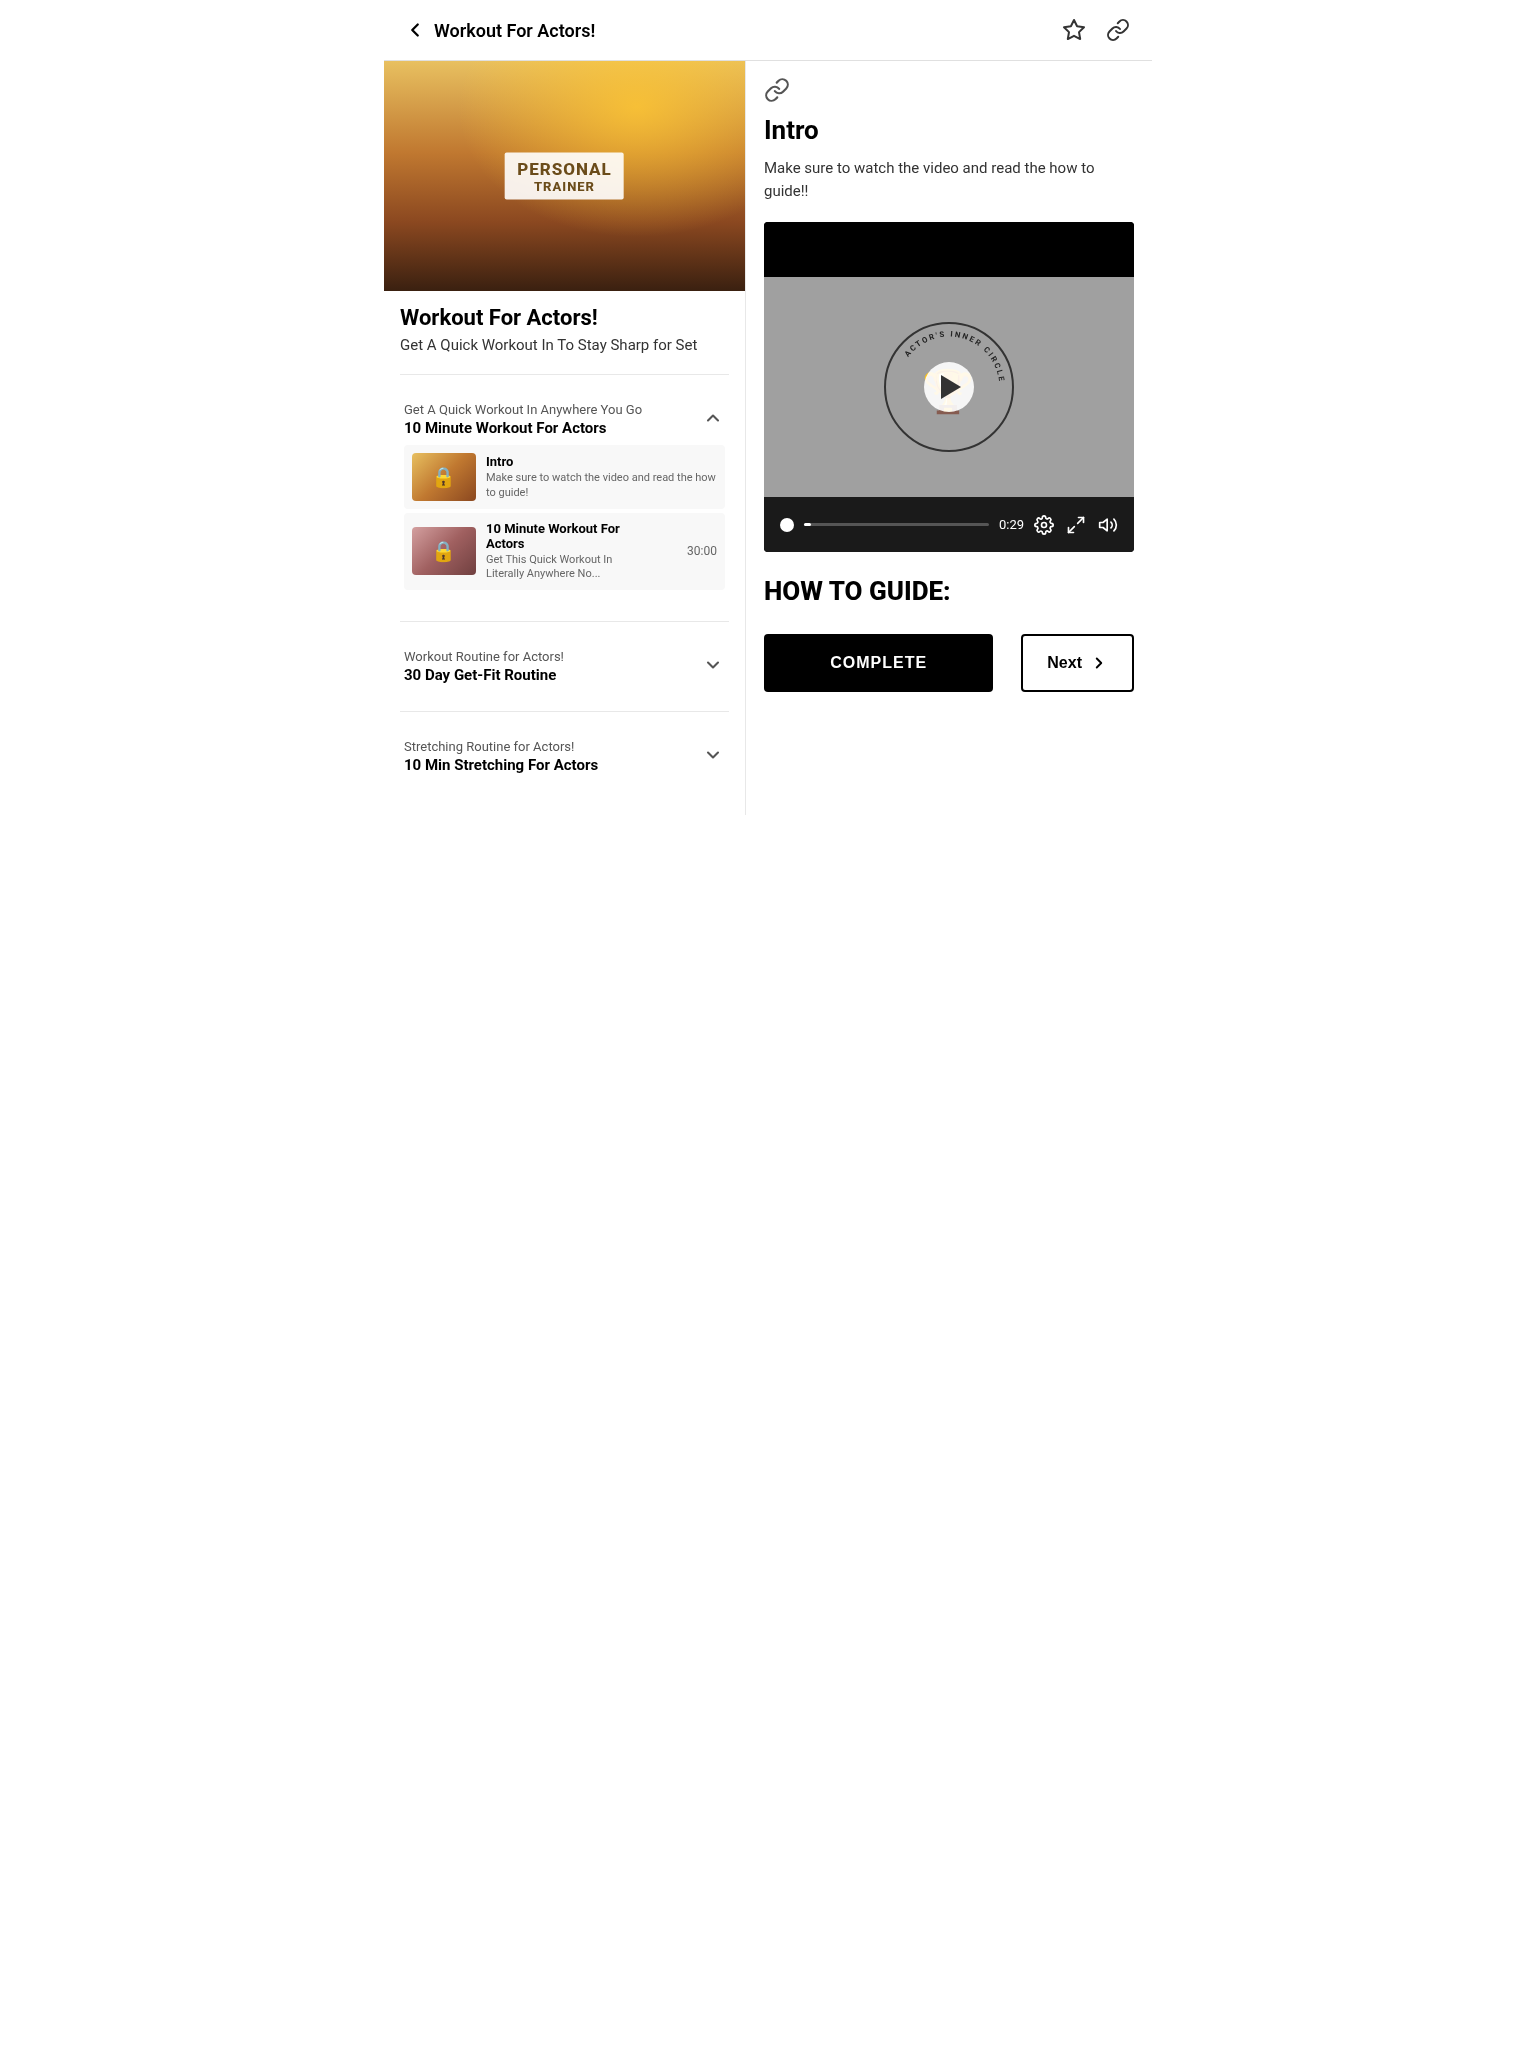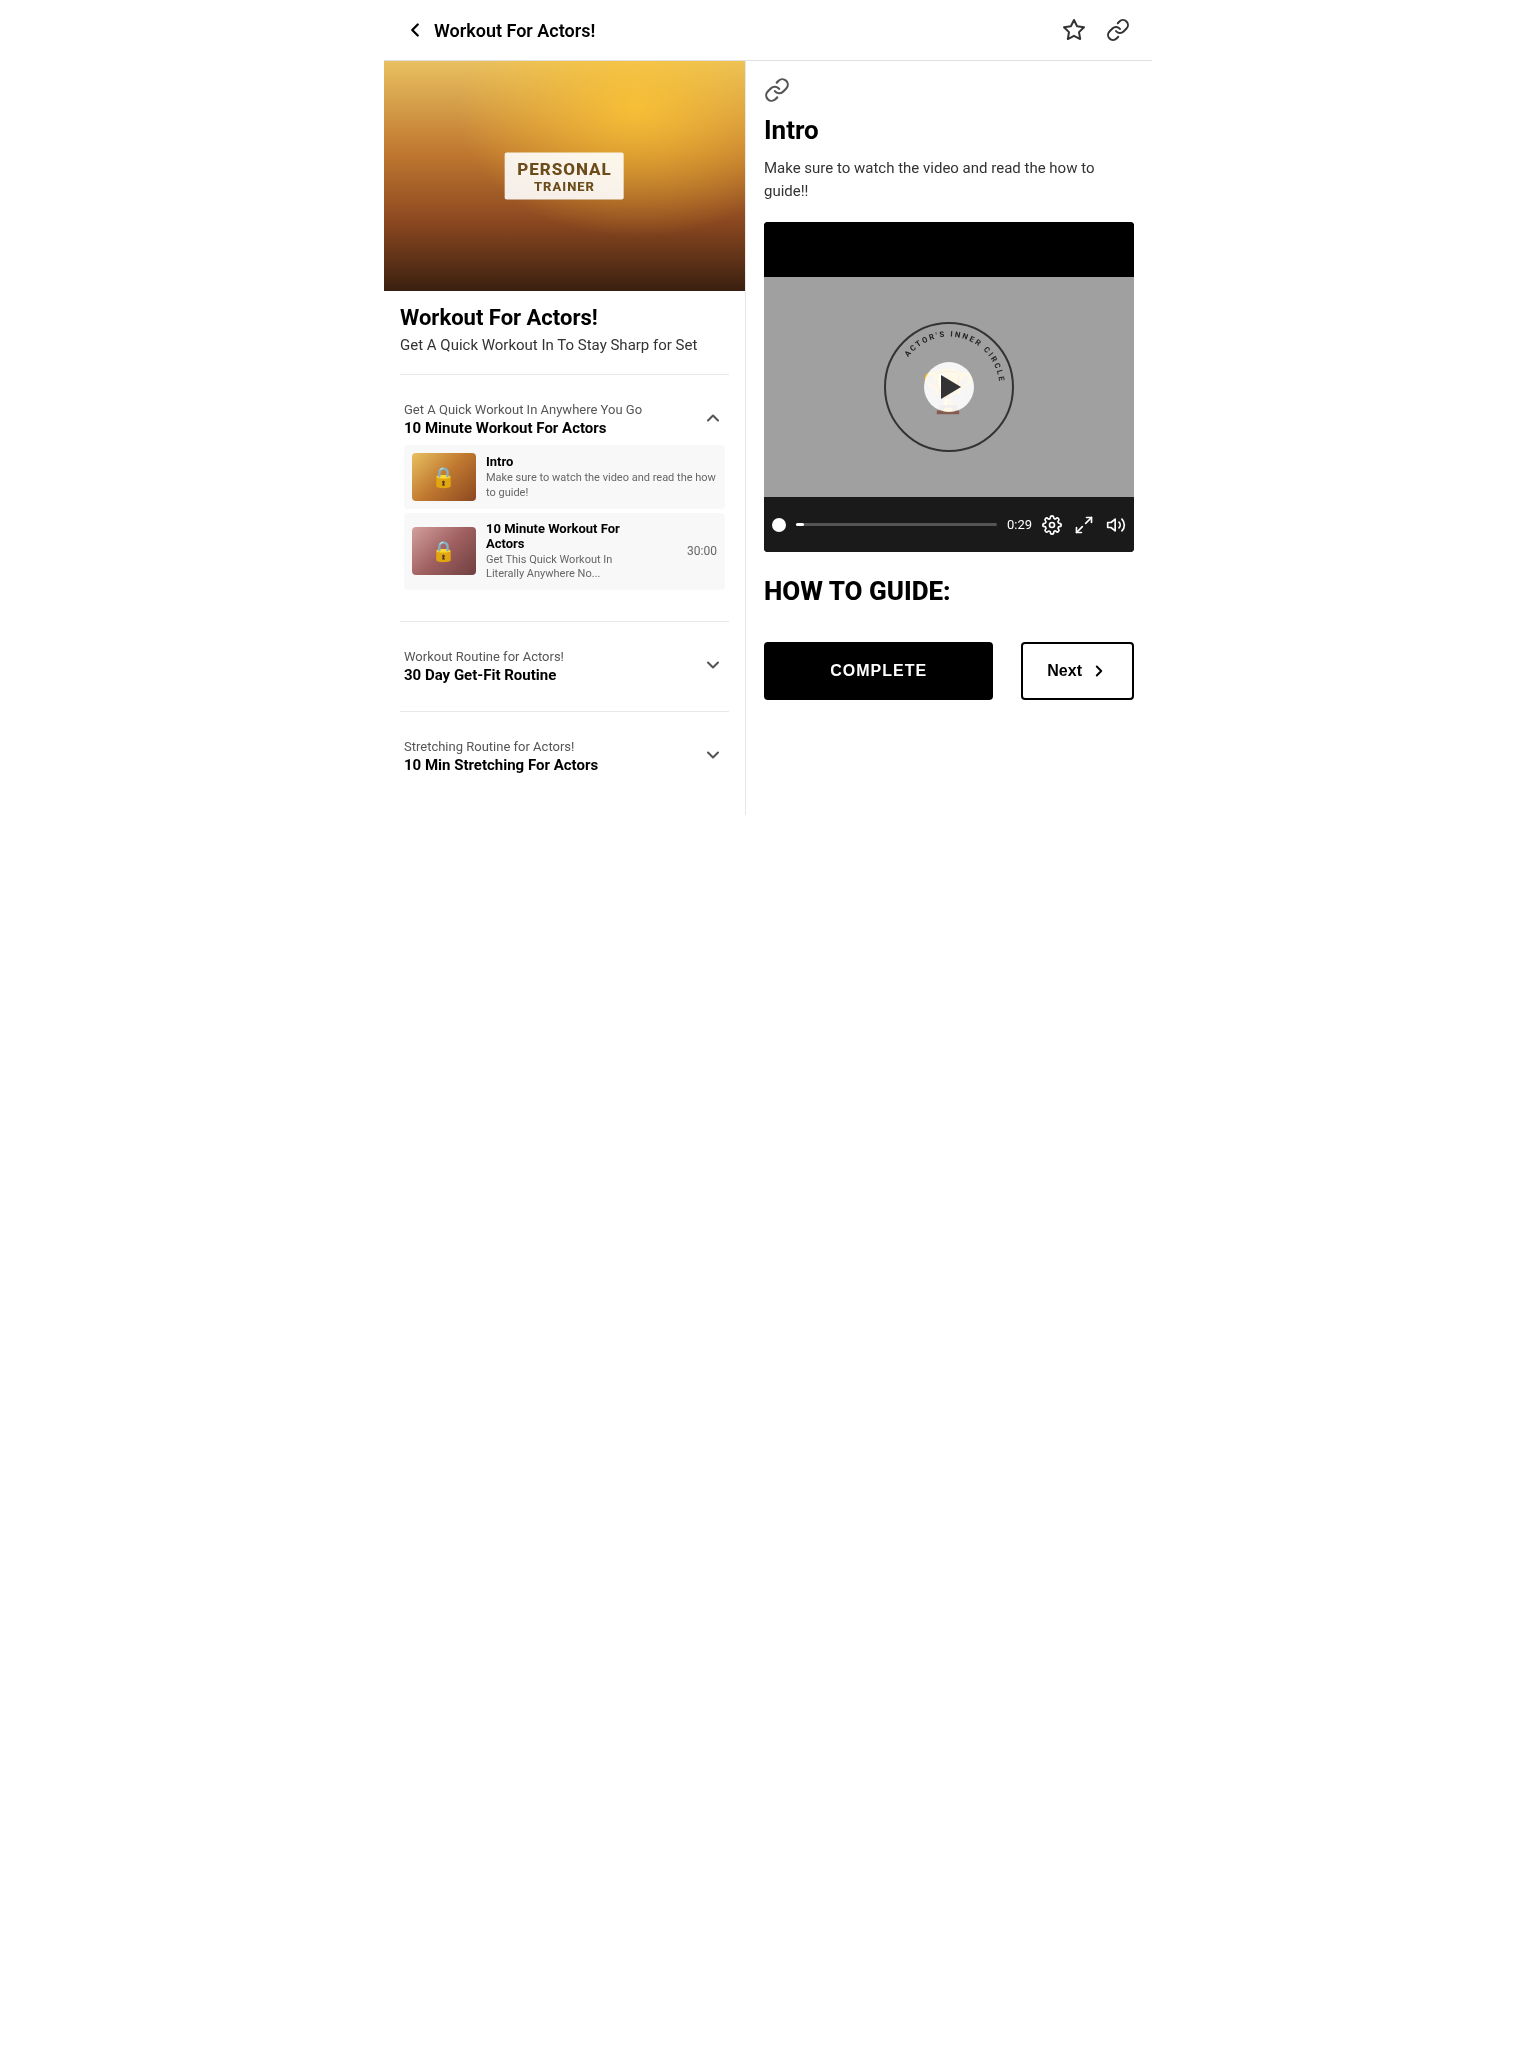--- a/index.html
+++ b/index.html
@@ -321,21 +321,21 @@
       border-bottom: 12px solid transparent;
       border-left: 20px solid #333;
       margin-left: 4px;
     }
     .video-black-bar-bottom {
       background: #1a1a1a;
       height: 55px;
       width: 100%;
       display: flex;
       align-items: center;
-      padding: 0 8px;
+      padding: 0 16px;
       gap: 10px;
     }
     .video-progress-dot {
       width: 14px;
       height: 14px;
       background: #fff;
       border-radius: 50%;
       flex-shrink: 0;
     }
     .video-progress-bar {
@@ -369,21 +369,21 @@
       cursor: pointer;
       font-size: 18px;
       display: flex;
       align-items: center;
     }
 
     .how-to-heading {
       font-size: 26px;
       font-weight: 800;
       color: #000;
-      margin-bottom: 36px;
+      margin-bottom: 28px;
     }
 
     
     .bottom-actions {
       display: flex;
       gap: 28px;
       margin-top: 8px;
     }
     .btn-complete {
       flex: 1;

